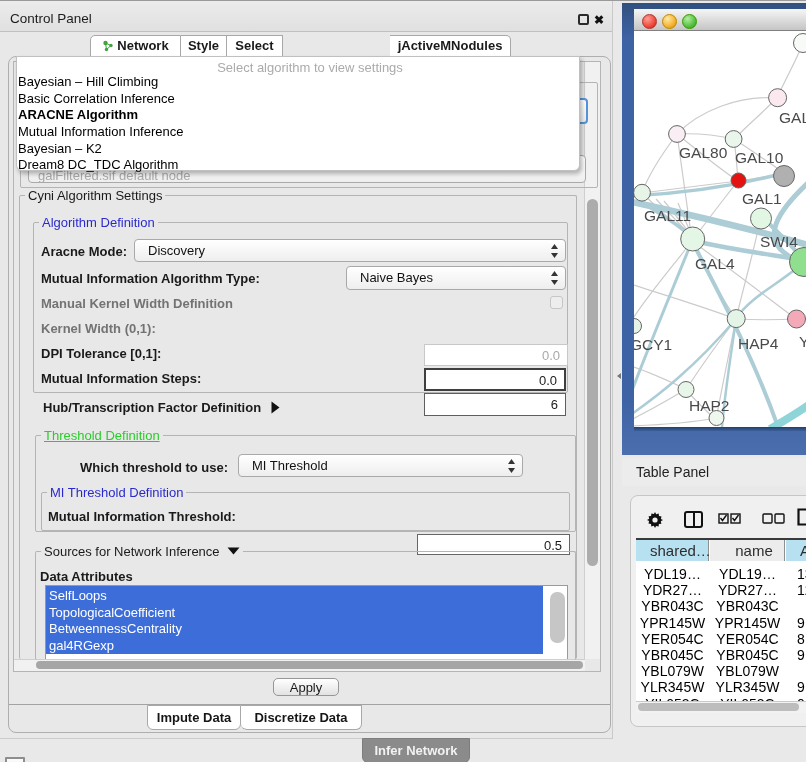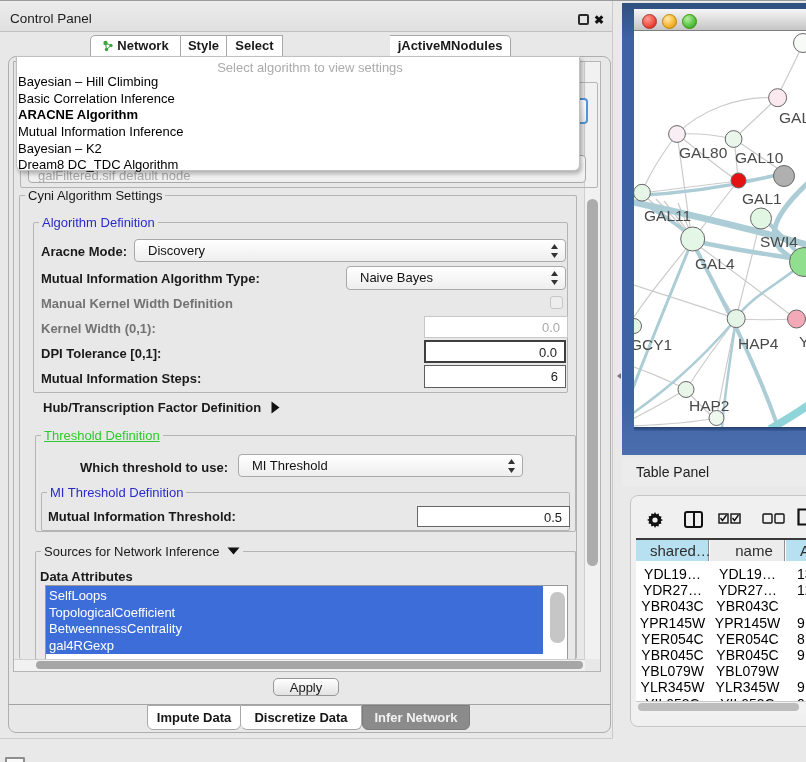--- a/index.html
+++ b/index.html
@@ -27,31 +27,31 @@
 #hsb .th{position:absolute;left:22px;top:1px;height:8px;width:547px;background:#a6a6a6;border-radius:4px;}
 
 .grp{border:1px solid #b4b4b4;border-radius:2px;}
 .grp>.cap{position:absolute;top:-8px;left:5px;background:#e8e8e8;padding:0 3px;font-size:13px;}
 .lbl{position:absolute;font-size:13px;font-weight:bold;color:#1a1a1a;white-space:nowrap;}
 .dis{color:#737373;}
 .combo{position:absolute;background:linear-gradient(#ffffff,#eeeeee);border:1px solid #a9a9a9;border-radius:4px;
  font-size:13px;color:#111;}
 .combo .tx{position:absolute;left:13px;top:3px;white-space:nowrap;}
 .combo .ar{position:absolute;right:6px;top:4px;width:9px;}
-.fld{position:absolute;background:#fff;font-size:13px;text-align:right;}
+.fld{position:absolute;background:#fff;font-size:13px;text-align:right;margin-top:28px;}
 .fld span{position:absolute;right:7px;top:3px;}
 
 #popup{left:16px;top:55px;width:562px;height:113px;background:#fff;border:1px solid #c0c0c0;border-radius:0 0 6px 6px;
  box-shadow:2px 3px 4px rgba(0,0,0,0.28);}
 #popup .hint{position:absolute;top:3px;left:0;width:100%;text-align:center;color:#ababab;font-size:13px;margin-left:12px;}
 #popup .it{position:absolute;left:1px;font-size:13px;color:#000;white-space:nowrap;}
 
 .btab{height:23px;line-height:23px;background:#fff;border:1px solid #a8a8a8;border-radius:0 0 6px 6px;
  text-align:center;font-size:13px;font-weight:bold;color:#161616;}
-.btab.sel{background:#8b8b8b;color:#f2f2f2;border-color:#7d7d7d;}
+.btab.sel{background:#8b8b8b;color:#f2f2f2;border-color:#7d7d7d;margin-top:33px;}
 #applybtn{left:264px;top:621px;width:64px;height:16px;border:1px solid #979797;border-radius:5px;
  background:linear-gradient(#ffffff,#e2e2e2);text-align:center;line-height:17px;font-size:13px;}
 
 #netwin{left:622px;top:3px;width:184px;height:452px;background:linear-gradient(180deg,#30507f 0px,#3e63a4 36px,#3e63a4 88%,#4b6eae 100%);}
 #nettitle{left:12px;top:6px;width:172px;height:21px;background:linear-gradient(#f6f6f6,#c5c5c5);border-bottom:1px solid #808080;}
 .light{position:absolute;top:5px;width:13px;height:13px;border-radius:50%;}
 #netcanvas{left:12px;top:28px;width:172px;height:396px;background:#fff;overflow:hidden;}
 #tpbar{left:622px;top:458px;width:184px;height:28px;background:#ececec;font-size:14px;color:#222;line-height:28px;}
 #tablebox{left:630px;top:495px;width:200px;height:230px;background:#f0f0f0;border:1px solid #c6c6c6;border-radius:8px;}
 .hcell{position:absolute;top:0;height:21px;line-height:21px;text-align:center;font-size:15px;color:#2e2e2e;

